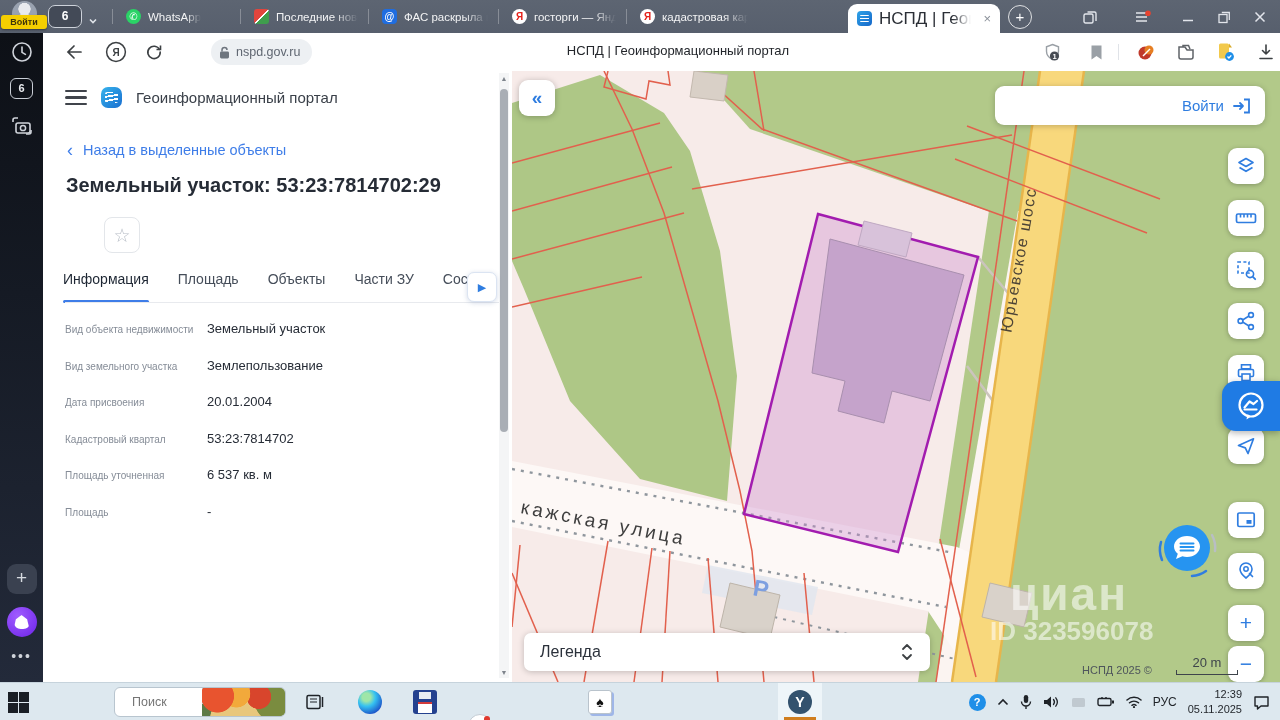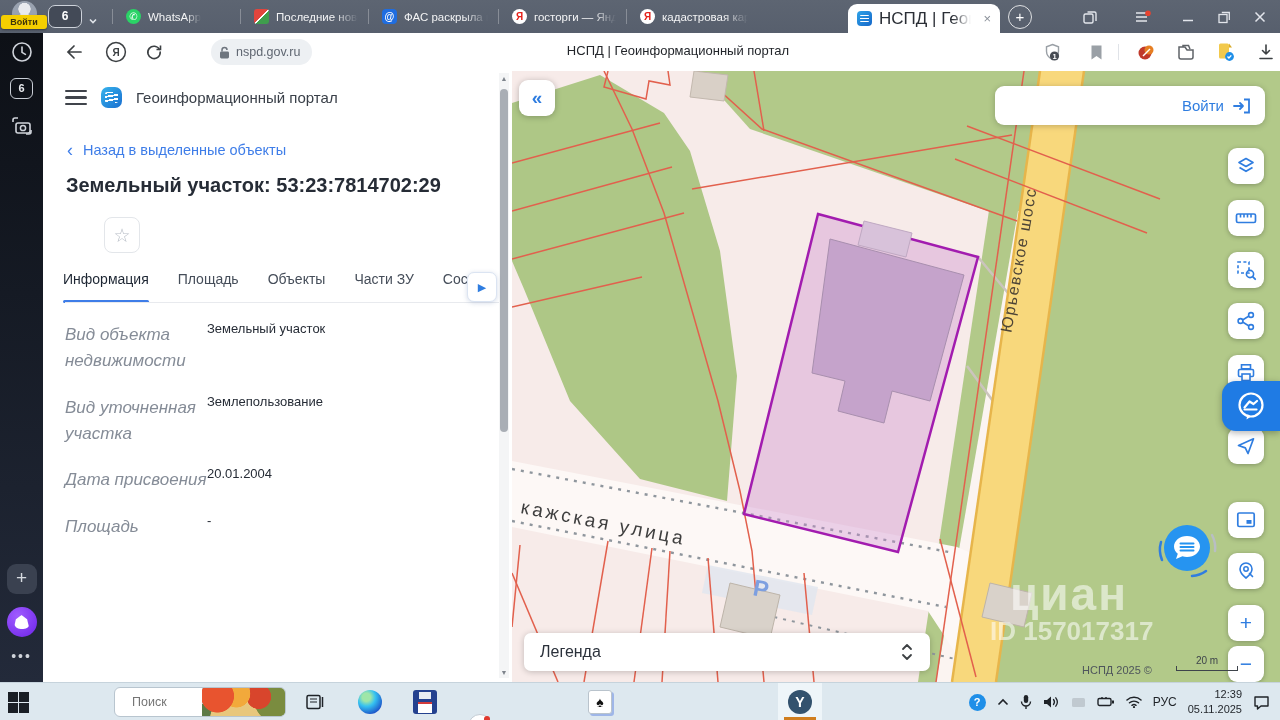--- a/index.html
+++ b/index.html
@@ -86,21 +86,21 @@
   .ptab { font-size:14px; color:#454d59; white-space:nowrap; padding-bottom:10px; position:relative; flex:0 0 auto;}
   .ptab.active { color:#1d2633; }
   .ptab.active::after { content:""; position:absolute; left:0; right:0; bottom:0; height:3px;
     background:#3e7de8; border-radius:2px; }
   .ptabs-line { position:absolute; left:22px; top:231px; width:440px; height:1px; background:#e8eaee; }
   .overflow-btn { position:absolute; left:424px; top:201px; width:30px; height:30px; background:#fff;
     border:1px solid #dbe4f2; border-radius:7px; box-shadow:0 1px 5px rgba(60,90,150,.22);
     color:#2f7de0; font-size:11px; display:flex; align-items:center; justify-content:center; z-index:3;}
   .fields { position:absolute; left:22px; top:248px; width:430px; }
   .frow { display:flex; margin-bottom:17px; }
-  .flabel { width:142px; flex:0 0 auto; font-size:17px; color:#858c97; line-height:1.55; padding-top:3px;font-style:italic; }
+  .flabel { width:142px; flex:0 0 auto; font-size:10px; color:#858c97; line-height:1.55; padding-top:3px; }
   .fvalue { font-size:13px; color:#262c36; line-height:1.5; }
   
   .vscroll { position:absolute; right:3px; top:2px; width:10px; height:605px; background:#f4f5f6; }
   .vthumb { position:absolute; left:1px; top:16px; width:8px; height:343px; background:#a9aeb5; border-radius:4px; }
   .varrow { position:absolute; left:0; width:10px; text-align:center; font-size:7px; color:#7e848c; }
 
   
   .map { position:absolute; left:512px; top:71px; width:768px; height:611px; background:#f7ebe9; overflow:hidden; }
   .map svg.base { position:absolute; left:0; top:0; }
   .collapse-btn { position:absolute; left:7px; top:9px; width:36px; height:36px; background:#fff; border-radius:9px;
@@ -117,21 +117,21 @@
   .chat-fab { position:absolute; left:642px; top:444px; width:66px; height:66px; z-index:4; }
   .legend-bar { position:absolute; left:12px; top:562px; width:406px; height:38px; background:#fff; border-radius:7px;
     box-shadow:0 1px 6px rgba(0,0,0,.22); display:flex; align-items:center; padding:0 16px; }
   .legend-bar .lbl { font-size:16px; color:#2b313b; }
   .legend-bar .sorter { margin-left:auto; }
   .wm1 { position:absolute; left:498px; top:496px; font-size:46px; font-weight:bold; color:rgba(255,255,255,.55);
     letter-spacing:2px; z-index:2;}
   .wm2 { position:absolute; left:478px; top:545px; font-size:26px; font-weight:bold; color:rgba(255,255,255,.55); z-index:2;}
   .attribution { position:absolute; left:570px; top:593px; font-size:11px; color:#4e555c; z-index:2;}
   .scalebar { position:absolute; left:664px; top:584px; width:62px; text-align:center; z-index:2;}
-  .scalebar .stext { font-size:10px; color:#3e444b; }
+  .scalebar .stext { font-size:13px; color:#3e444b; }
   .scalebar .sline { height:5px; border-left:1.4px solid #3e444b; border-right:1.4px solid #3e444b;
     border-bottom:1.4px solid #3e444b; }
 
   
   .taskbar { position:absolute; left:0; top:682px; width:1280px; height:38px;
     background:#dde8ef; border-top:1px solid #c6d3dc; display:block; }
   .start { position:absolute; left:8px; top:9px; width:21px; height:21px;
     display:grid; grid-template-columns:9.5px 9.5px; grid-template-rows:9.5px 9.5px; gap:1.6px; }
   .start i { background:#1a1f26; }
   .searchbox { position:absolute; left:114px; top:4px; width:172px; height:30px; background:#fff;
@@ -375,26 +375,34 @@
     <div class="overflow-btn">
       <span>▶</span>
     </div>
 
     <div class="fields">
       <div class="frow">
         <div class="flabel">Вид объекта недвижимости</div>
         <div class="fvalue">Земельный участок</div>
       </div>
       <div class="frow">
-        <div class="flabel">Вид уточненная участка</div>
+        <div class="flabel">Вид земельного участка</div>
         <div class="fvalue">Землепользование</div>
       </div>
       <div class="frow">
         <div class="flabel">Дата присвоения</div>
         <div class="fvalue">20.01.2004</div>
+      </div>
+      <div class="frow">
+        <div class="flabel">Кадастровый квартал</div>
+        <div class="fvalue">53:23:7814702</div>
+      </div>
+      <div class="frow">
+        <div class="flabel">Площадь уточненная</div>
+        <div class="fvalue">6 537 кв. м</div>
       </div>
       <div class="frow">
         <div class="flabel">Площадь</div>
         <div class="fvalue">-</div>
       </div>
     </div>
 
     <div class="vscroll">
       <div class="varrow" style="top:2px">▲</div>
       <div class="vthumb"></div>
@@ -556,21 +564,21 @@
 
     <div class="legend-bar">
       <span class="lbl">Легенда</span>
       <svg class="sorter" width="14" height="20" viewBox="0 0 14 20">
         <path d="M3 7l4-4 4 4" fill="none" stroke="#3c4043" stroke-width="1.8" stroke-linecap="round" stroke-linejoin="round"></path>
         <path d="M3 13l4 4 4-4" fill="none" stroke="#3c4043" stroke-width="1.8" stroke-linecap="round" stroke-linejoin="round"></path>
       </svg>
     </div>
 
     <div class="wm1">циан</div>
-    <div class="wm2">ID 157017317</div>
+    <div class="wm2">ID 323596078</div>
     <div class="attribution">НСПД 2025 ©</div>
     <div class="scalebar">
       <div class="stext">20 m</div>
       <div class="sline"></div>
     </div>
   </div>
 
   <div class="taskbar">
     <div class="start">
         <i></i>

